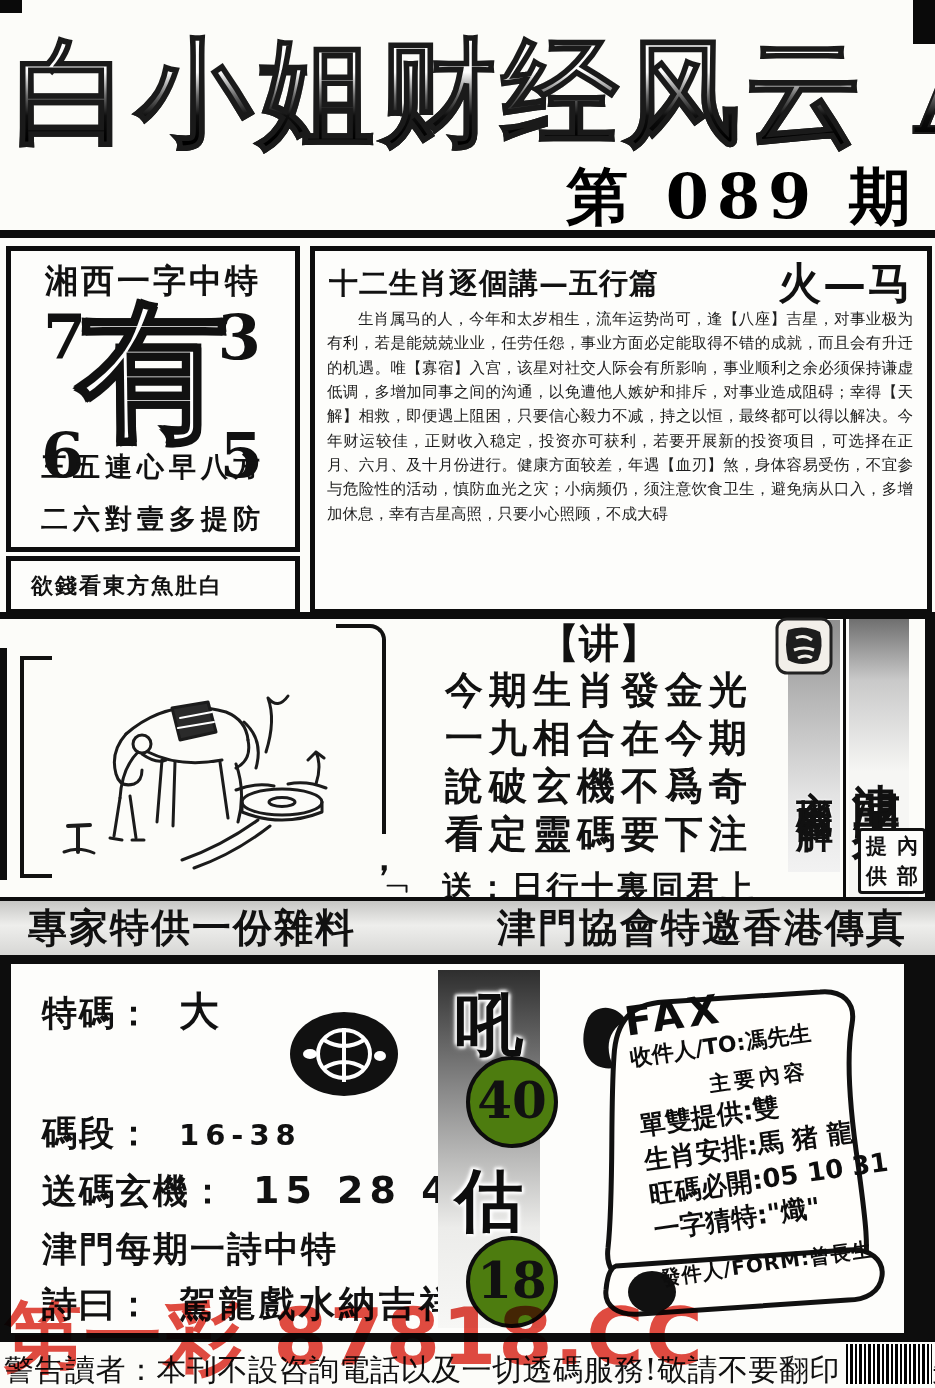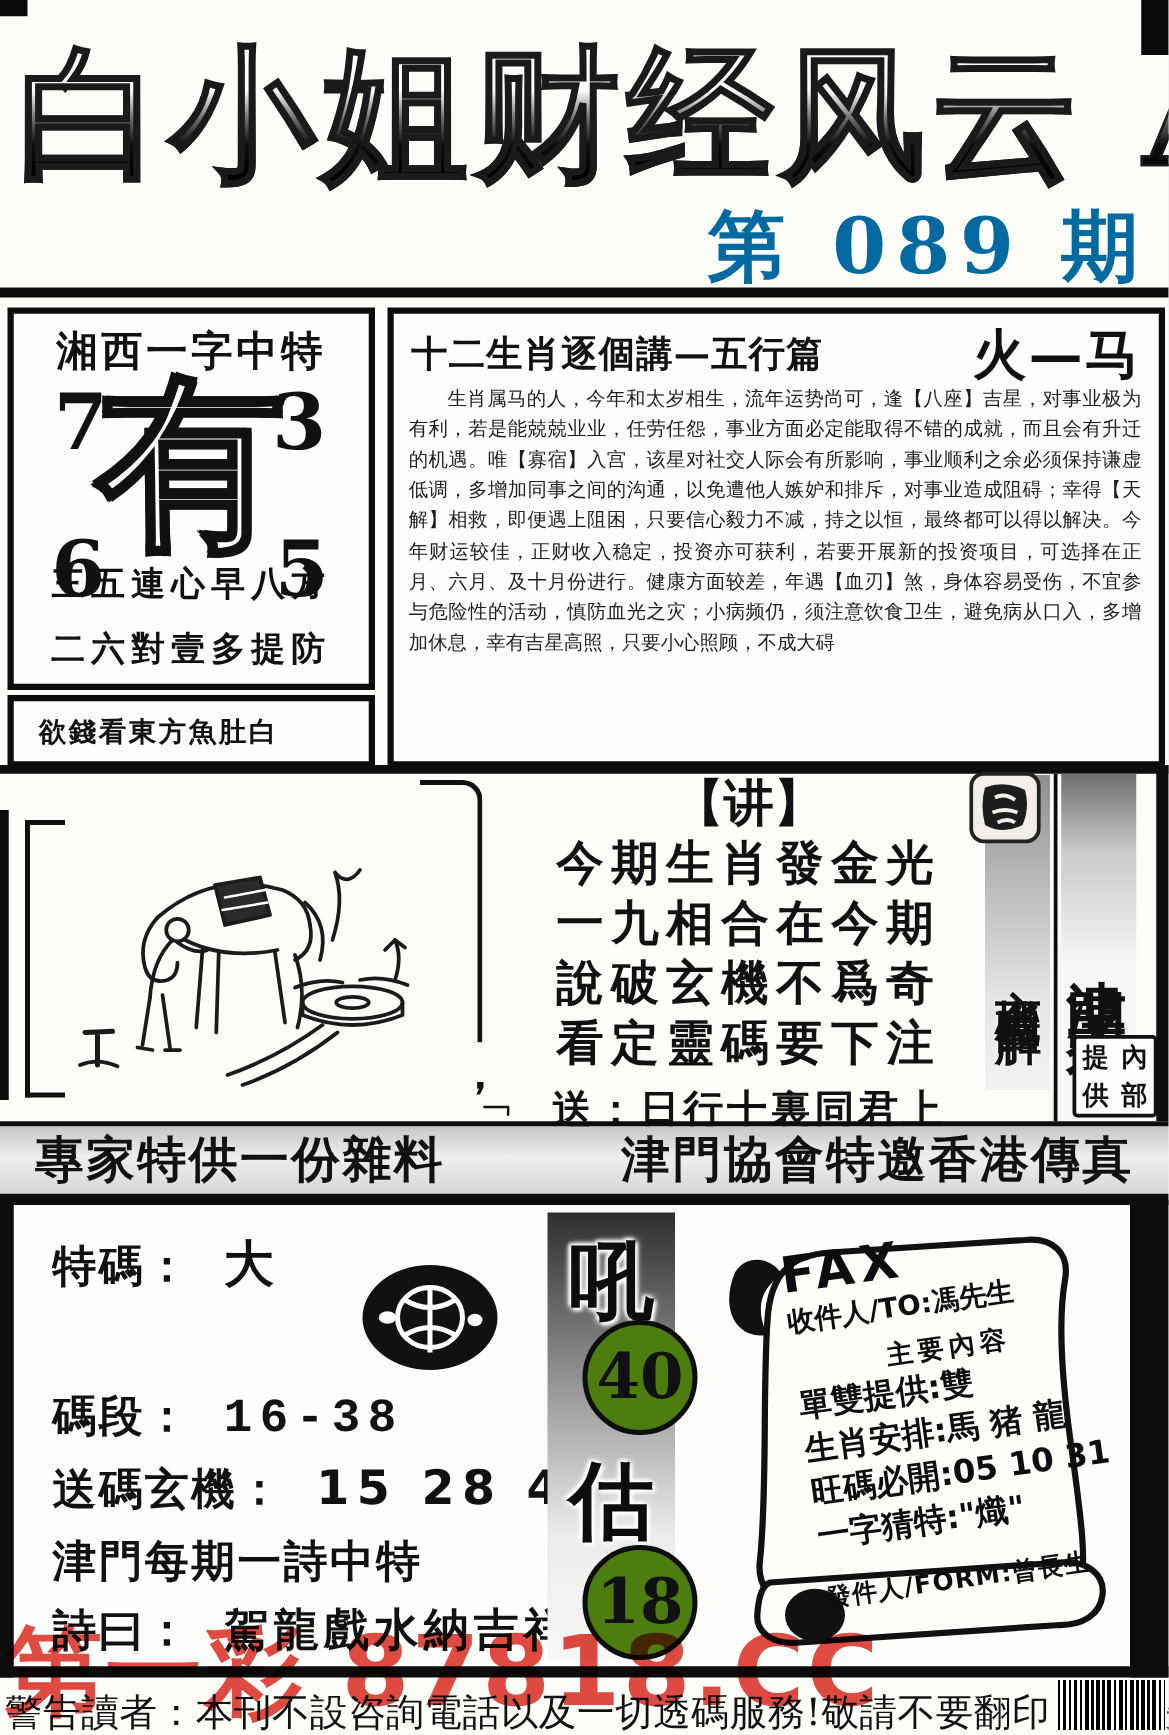--- a/index.html
+++ b/index.html
@@ -14,21 +14,21 @@
   .main-title{
     left:14px;top:20px;width:930px;white-space:nowrap;
     font-family:"DejaVu Serif",serif;font-weight:900;font-size:116px;line-height:1.25;
     letter-spacing:6px;
     background:linear-gradient(180deg,#ffffff 0%,#fdfdfd 36%,#6b6b6b 52%,#0e0e0e 66%,#000 82%);
     -webkit-background-clip:text;background-clip:text;color:transparent;
     -webkit-text-stroke:2px #1a1a1a;
   }
   .issue{
     left:555px;top:155px;width:375px;text-align:center;
-    font-family:"DejaVu Serif",serif;font-weight:900;font-size:62px;letter-spacing:8px;color:#0369a1;
+    font-family:"DejaVu Serif",serif;font-weight:900;font-size:62px;letter-spacing:8px;color:#000000;
   }
   .rule-top{left:0;top:230px;width:935px;height:8px;background:#0d0d0d;}
   
   .pick-box{left:6px;top:246px;width:284px;height:296px;border:5px solid #0d0d0d;background:#fdfdfb;}
   .pick-title{position:absolute;left:0;top:8px;width:100%;text-align:center;
     font-family:"DejaVu Serif",serif;font-weight:900;font-size:33px;letter-spacing:3px;}
   .corner-num{position:absolute;font-family:"DejaVu Serif",serif;font-weight:900;font-size:62px;}
   .center-char{position:absolute;left:50%;top:38px;transform:translateX(-50%);
     font-family:"DejaVu Serif",serif;font-weight:700;font-size:150px;line-height:1.1;
     color:#fff;-webkit-text-stroke:3px #111;
@@ -223,21 +223,21 @@
     <span class="banner-text">津門協會特邀香港傳真</span>
   </div>
 
   <div class="abs bottom-box"></div>
   <div class="abs right-bar"></div>
 
   <div class="abs info-row" style="left:42px;top:984px;">
     <span class="info-label">特碼：</span><span class="info-value">大</span>
   </div>
   <div class="abs info-row" style="left:42px;top:1110px;">
-    <span class="info-label">碼段：</span><span class="info-value num-style" style="font-size:38px;font-family:Liberation Mono, monospace;">16-38</span>
+    <span class="info-label">碼段：</span><span class="info-value num-style" style="font-size:29px;">16-38</span>
   </div>
   <div class="abs info-row" style="left:42px;top:1168px;">
     <span class="info-label">送碼玄機：</span><span class="info-value num-style" style="font-size:38px;">15 28 40</span>
   </div>
   <div class="abs info-row" style="left:42px;top:1226px;">
     <span class="info-label">津門每期一詩中特</span>
   </div>
   <div class="abs info-row" style="left:42px;top:1280px;">
     <span class="info-label">詩曰：</span><span class="info-value" style="font-size:36px;">駕龍戲水納吉祥</span>
   </div>

